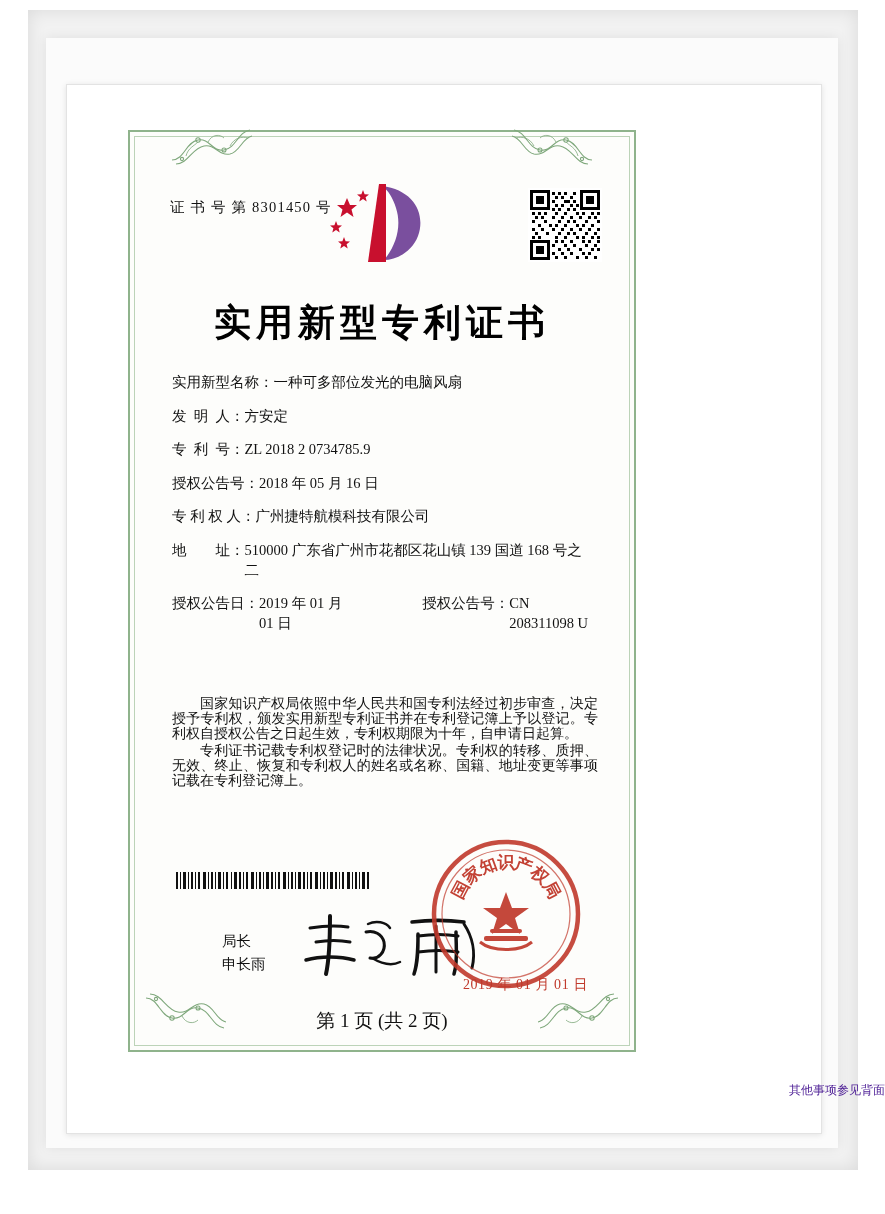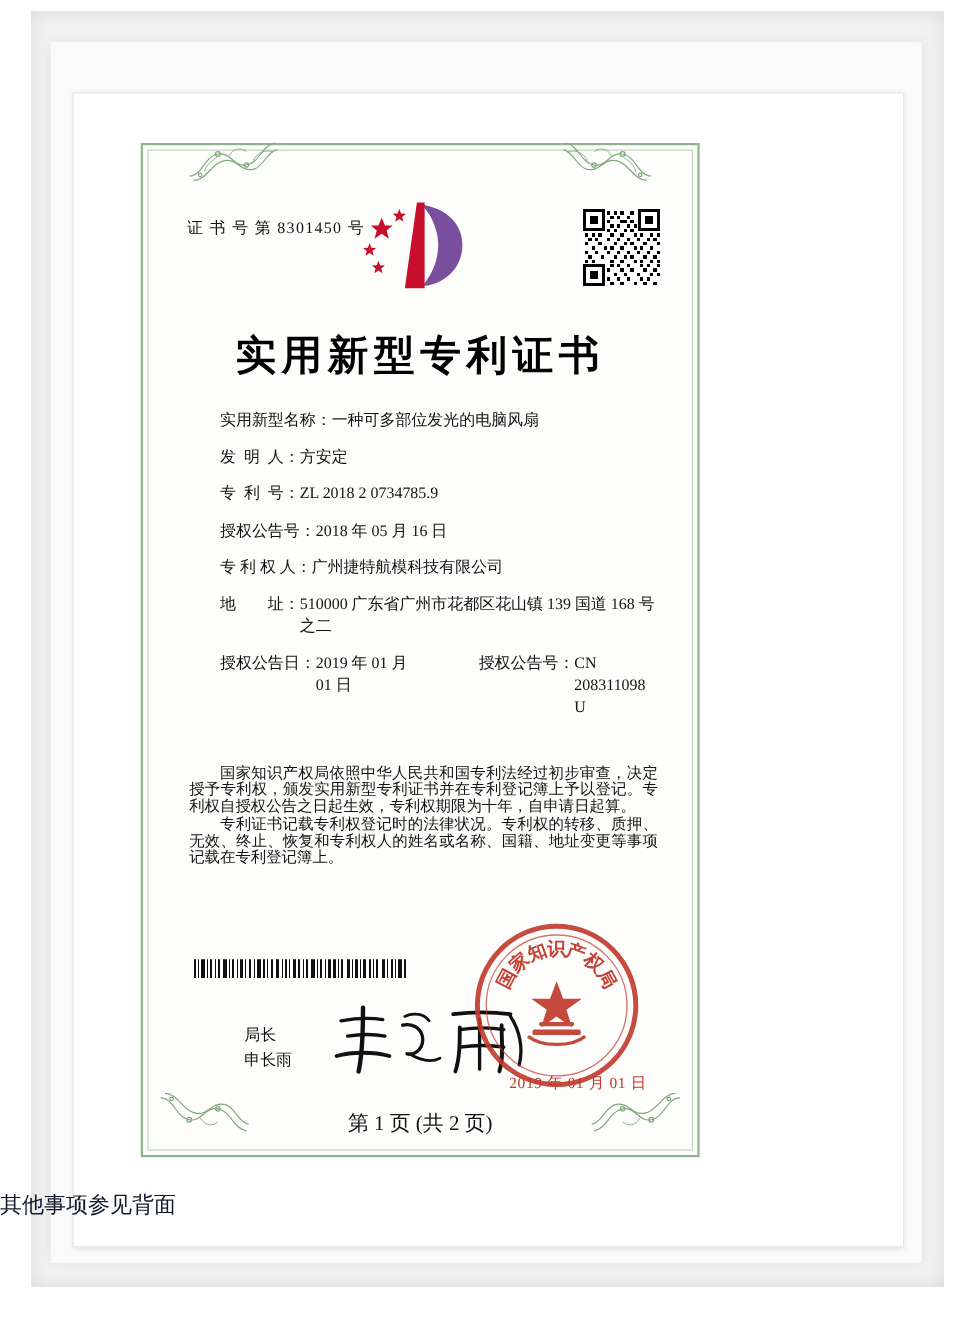--- a/index.html
+++ b/index.html
@@ -115,21 +115,20 @@
     position: absolute;
     left: 44px; right: 40px; top: 242px;
   }
   .field-row {
     display: flex;
     align-items: baseline;
     margin-bottom: 13.5px;
     font-size: 14.5px;
     line-height: 20px;
     color: #111;
-    margin-left: 28px;
   }
   .field-label {
     white-space: pre;
     color: #111;
   }
   .field-value {
     color: #111;
     font-family: "Liberation Serif", serif;
   }
   .field-row.two-col .field-extra-label {
@@ -193,23 +192,23 @@
     position: absolute;
     left: 0; right: 0; bottom: 18px;
     text-align: center;
     font-size: 19px;
     color: #111;
   }
   .outside-footer {
     position: absolute;
     left: 0; right: 0;
     top: 1082px;
-    text-align: left;
-    font-size: 20px;
-    color: #0f172a;
+    text-align: right;
+    font-size: 12px;
+    color: #4c1d95;
   }
 </style>
 </head>
 <body>
 
 <div class="scan-page">
 
   <div class="frame-outer"></div>
   <div class="frame-mid"></div>
   <div class="frame-inner"></div>

